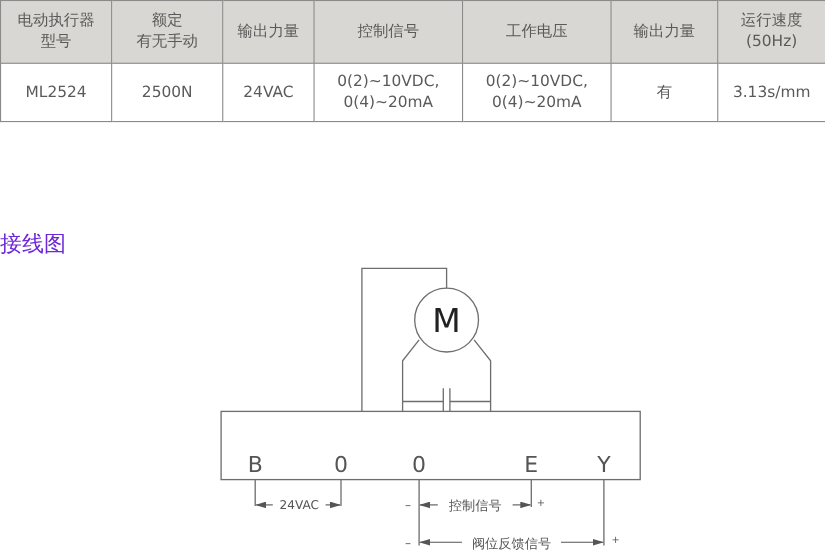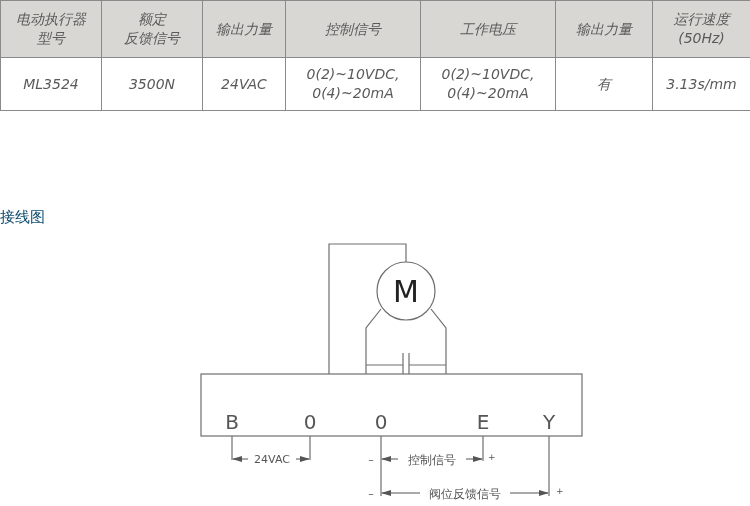--- a/index.html
+++ b/index.html
@@ -1,55 +1,55 @@
 <!DOCTYPE html>
 <html><head>
 <meta charset="utf-8">
 <style>
   html, body { margin:0; padding:0; background:#ffffff; }
   body { width:750px; height:506px; position:relative; overflow:hidden;
          font-family:"DejaVu Sans","Liberation Sans",sans-serif; color:#555; }
   table.spec { position:absolute; left:0; top:0; width:750px; border-collapse:collapse;
-               table-layout:fixed; font-size:14px; color:#5a5a5a;font-style:italic; }
+               table-layout:fixed; font-size:14px; color:#5a5a5a; }
   table.spec th, table.spec td { border:1px solid #8a8a8a; text-align:center; vertical-align:middle;
                padding:0; line-height:19px; font-weight:normal; }
   table.spec thead th { background:#d9d7d3; height:56px; font-size:14px; }
   table.spec tbody td { height:52px; background:#fff; font-size:14px; }
-  .section-title { position:absolute; left:0; top:208px; font-size:15px; color:#0c4a6e; }
+  .section-title { position:absolute; left:0; top:208px; font-size:20px; color:#6d28d9; }
   svg.diagram { position:absolute; left:0; top:0; }
   .lbl { font-family:"DejaVu Sans","Liberation Sans",sans-serif; }
 </style>
 </head>
 <body>
 
 <table class="spec">
   <colgroup>
     <col style="width:101px">
       <col style="width:101px">
       <col style="width:83px">
     <col style="width:135px">
       <col style="width:135px">
       <col style="width:97px">
       <col style="width:98px">
   </colgroup>
   <thead>
     <tr>
       <th><span>电动执行器</span><br><span>型号</span></th>
-      <th><span>额定</span><br><span>反馈信号</span></th>
+      <th><span>额定</span><br><span>有无手动</span></th>
       <th><span>输出力量</span></th>
       <th><span>控制信号</span></th>
       <th><span>工作电压</span></th>
       <th><span>输出力量</span></th>
       <th><span>运行速度</span><br><span>(50Hz)</span></th>
     </tr>
   </thead>
   <tbody>
     <tr>
-      <td>ML3524</td>
-      <td>3500N</td>
+      <td>ML2524</td>
+      <td>2500N</td>
       <td>24VAC</td>
       <td><span>0(2)~10VDC,</span><br><span>0(4)~20mA</span></td>
       <td><span>0(2)~10VDC,</span><br><span>0(4)~20mA</span></td>
       <td>有</td>
       <td>3.13s/mm</td>
     </tr>
   </tbody>
 </table>
 
 <div class="section-title">接线图</div>

